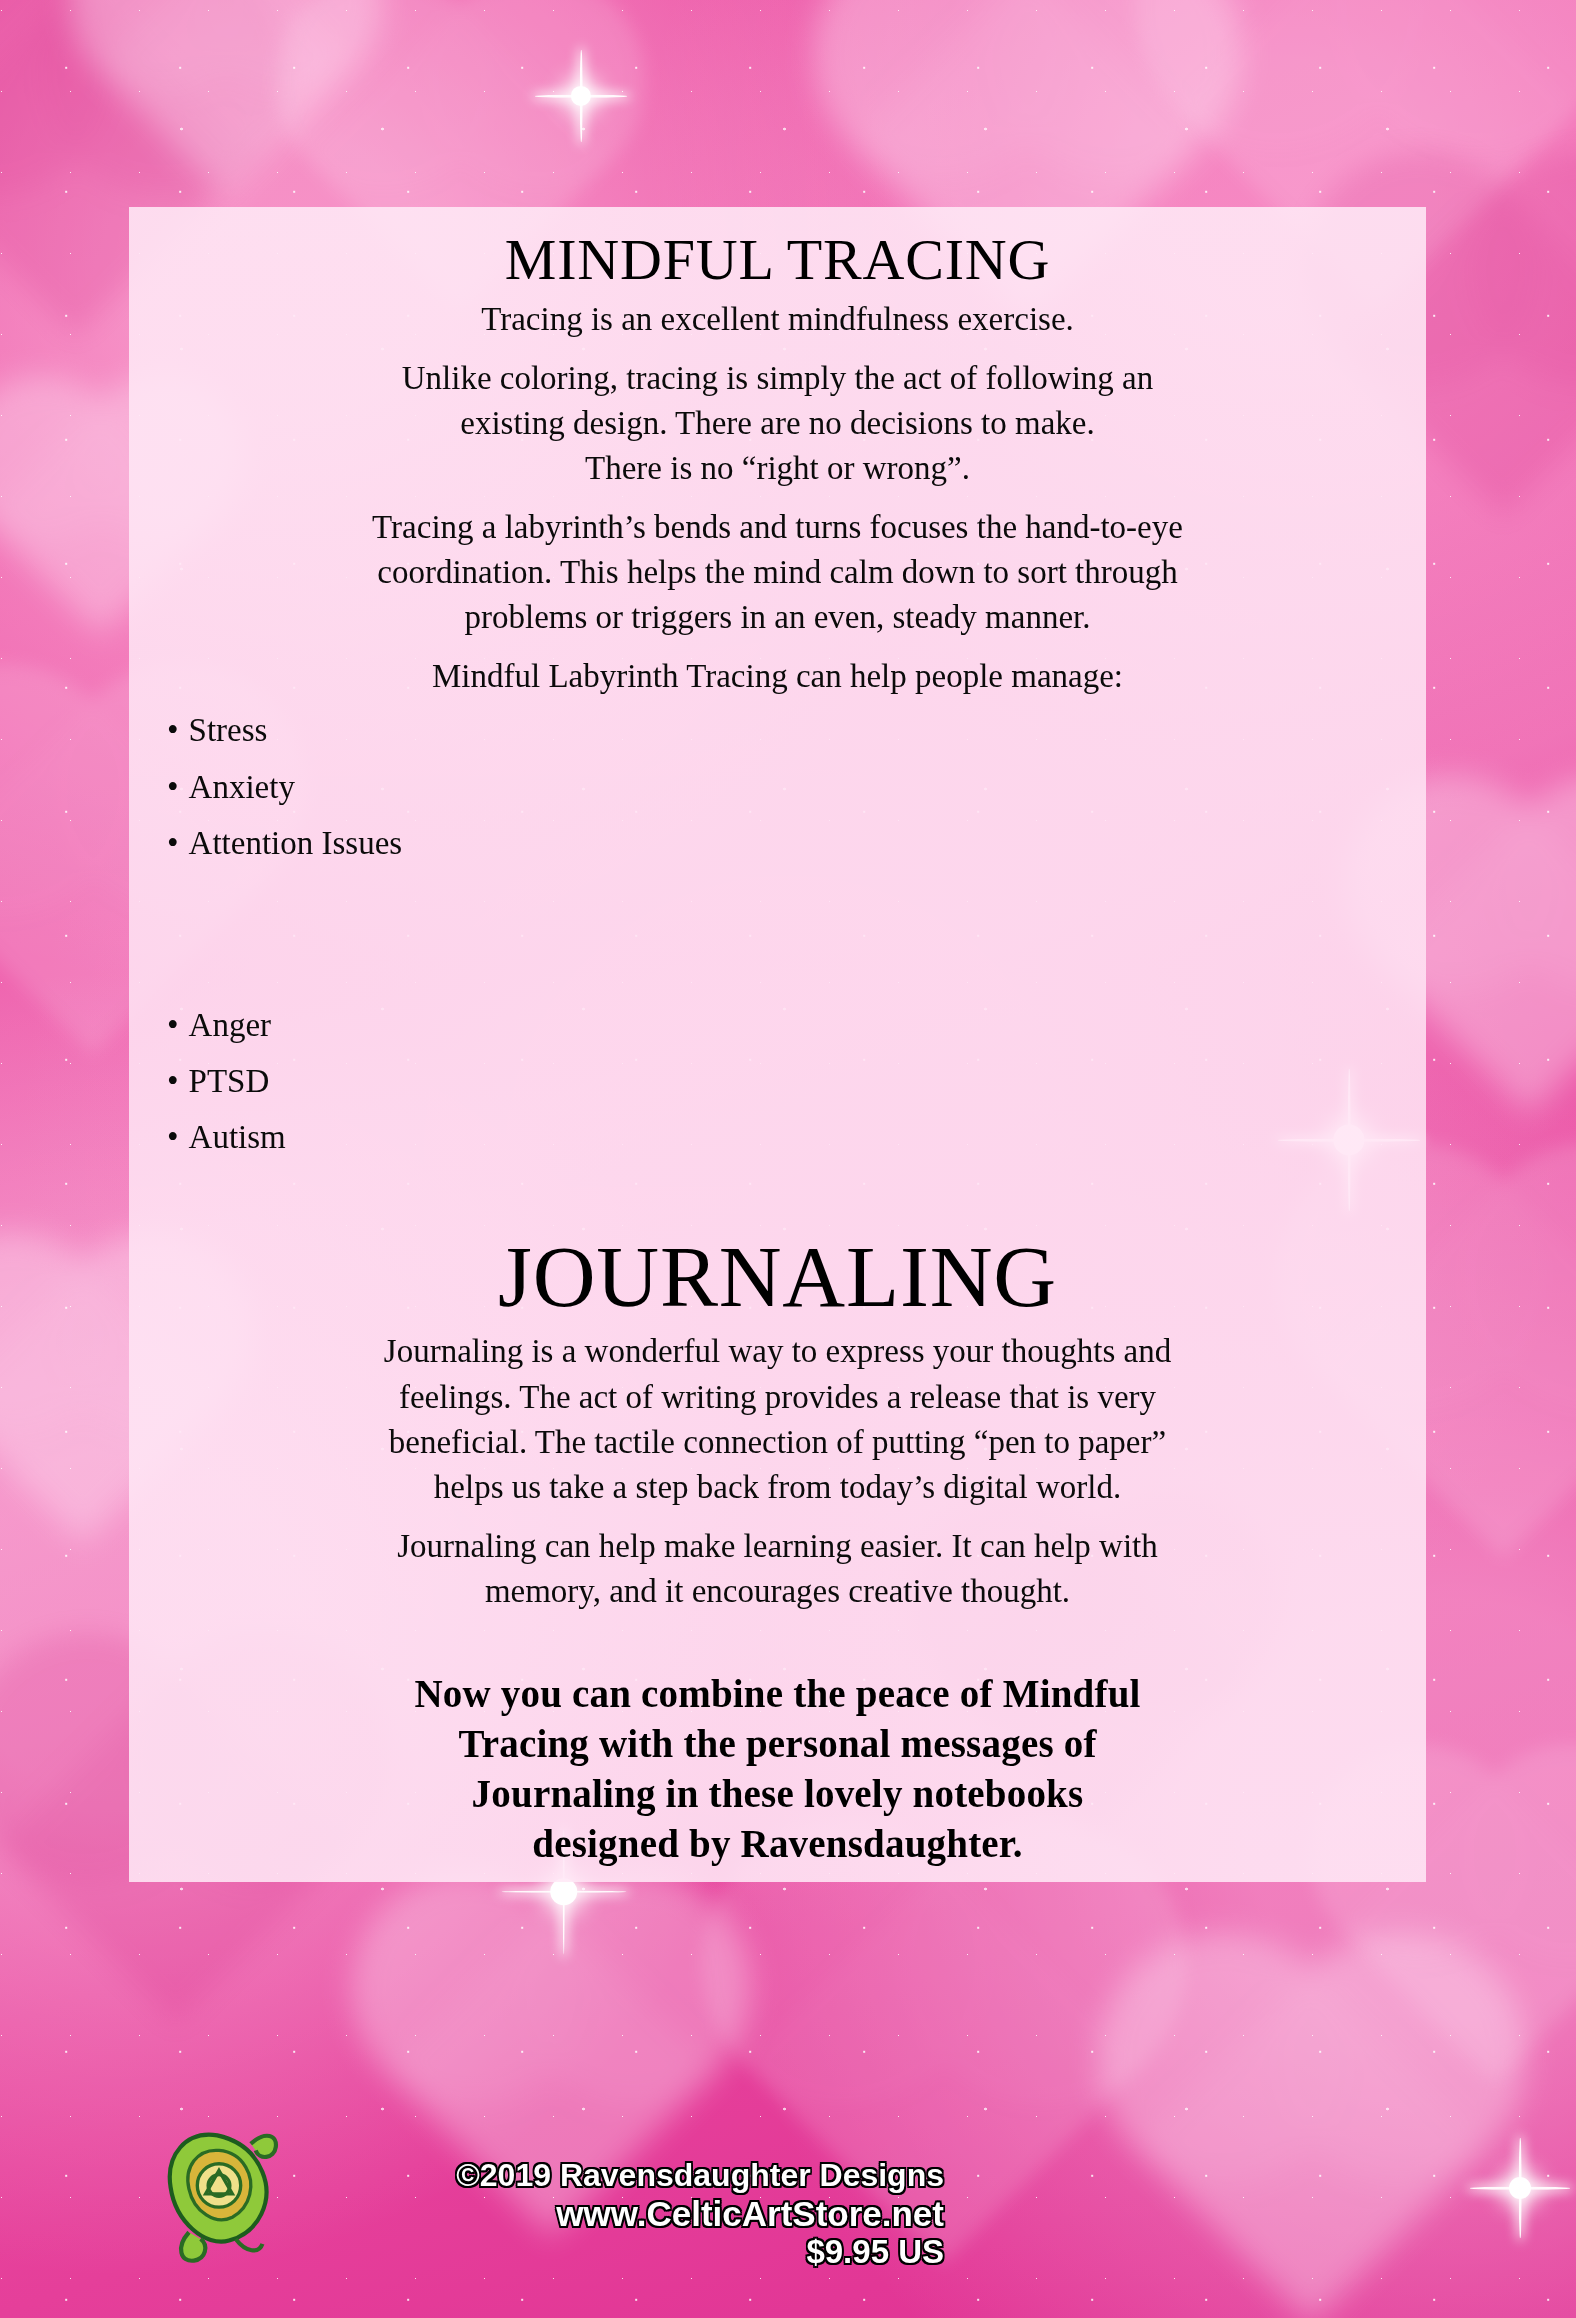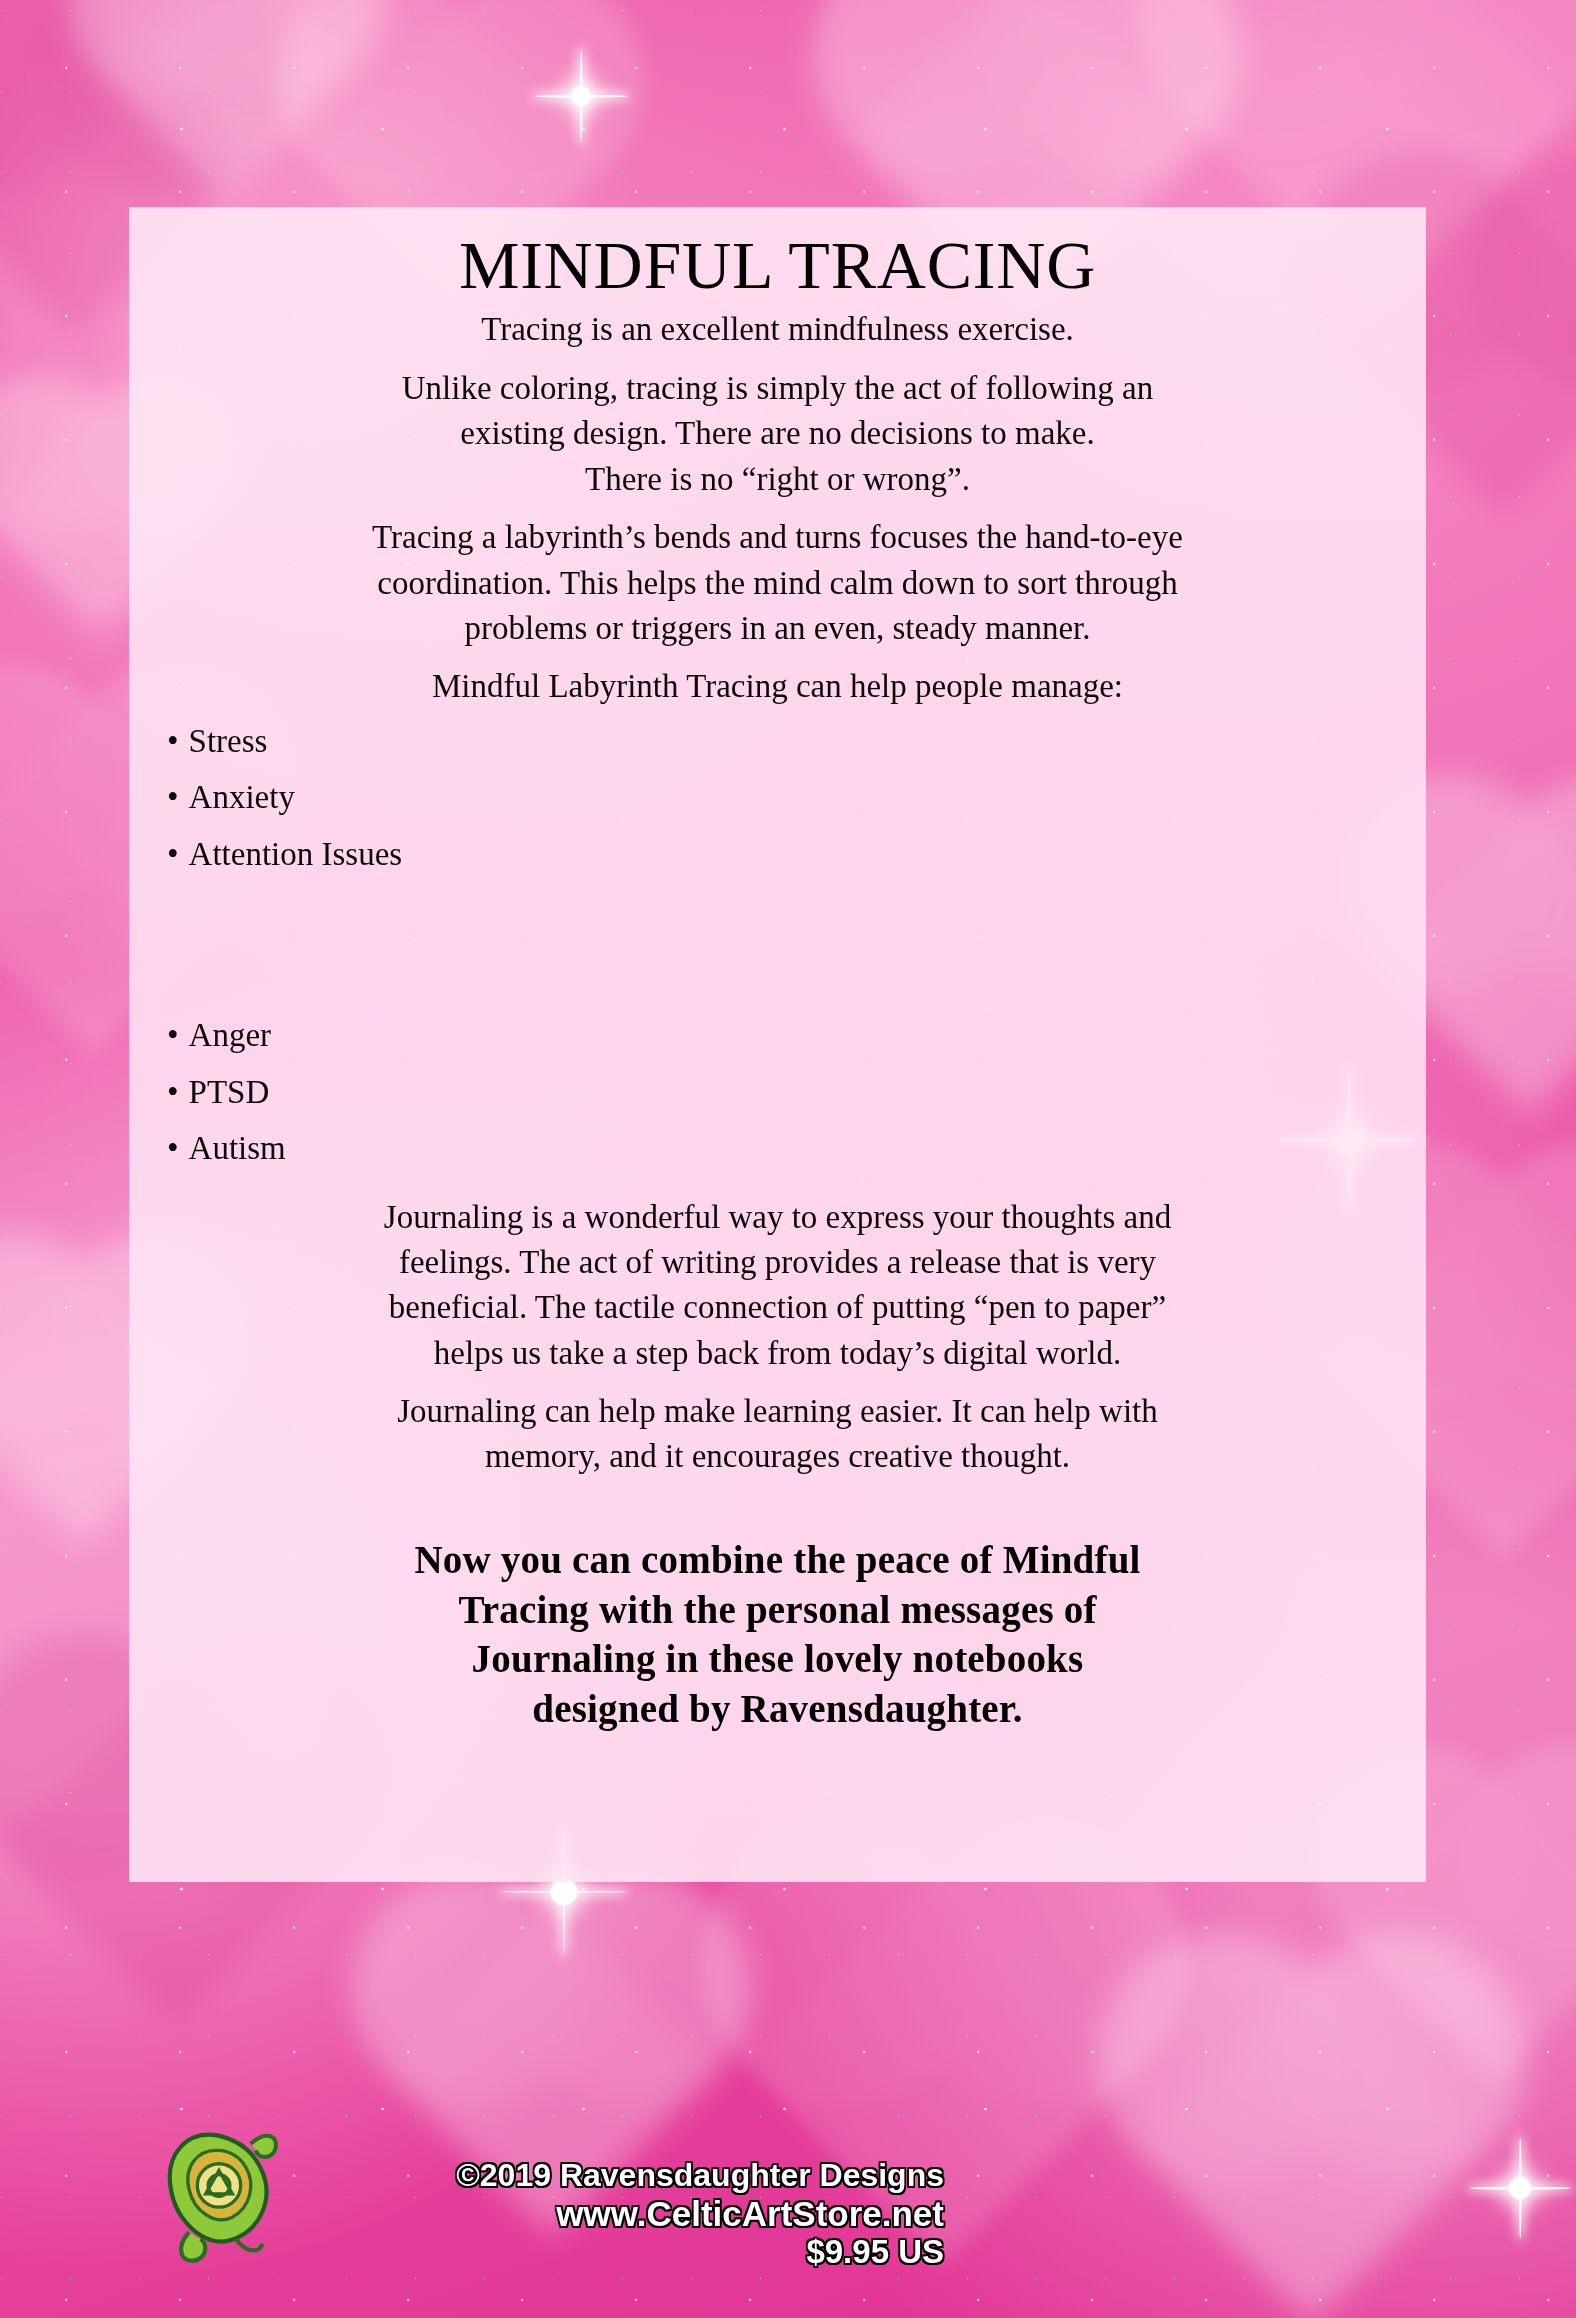--- a/index.html
+++ b/index.html
@@ -102,21 +102,21 @@
     background: linear-gradient(180deg, rgba(255,233,246,0.88) 0%, rgba(255,228,244,0.86) 45%, rgba(255,232,246,0.88) 100%);
     box-sizing: border-box;
     padding: 22px 38px 0 38px;
     text-align: center;
   }
 
   h1.display {
     margin: 0;
     font-family: "Liberation Serif", serif;
     font-weight: 400;
-    font-size: 68px;
+    font-size: 58px;
     line-height: 1.06;
     letter-spacing: 0.8px;
     color: #000;
   }
   h1.display.second {
     margin-top: 53px;
     font-size: 87px;
   }
 
   p.body {
@@ -255,20 +255,21 @@
         <li><span class="bullet">•</span><span>Anxiety</span></li>
         <li><span class="bullet">•</span><span>Attention Issues</span></li>
       </ul>
       <ul>
         <li><span class="bullet">•</span><span>Anger</span></li>
         <li><span class="bullet">•</span><span>PTSD</span></li>
         <li><span class="bullet">•</span><span>Autism</span></li>
       </ul>
     </div>
 
+    <h1 class="display second">JOURNALING</h1>
 
     <p class="body lead">Journaling is a wonderful way to express your thoughts and</p>
     <p class="body">feelings. The act of writing provides a release that is very</p>
     <p class="body">beneficial. The tactile connection of putting “pen to paper”</p>
     <p class="body">helps us take a step back from today’s digital world.</p>
 
     <p class="body gap">Journaling can help make learning easier. It can help with</p>
     <p class="body">memory, and it encourages creative thought.</p>
 
     <div class="closing">

